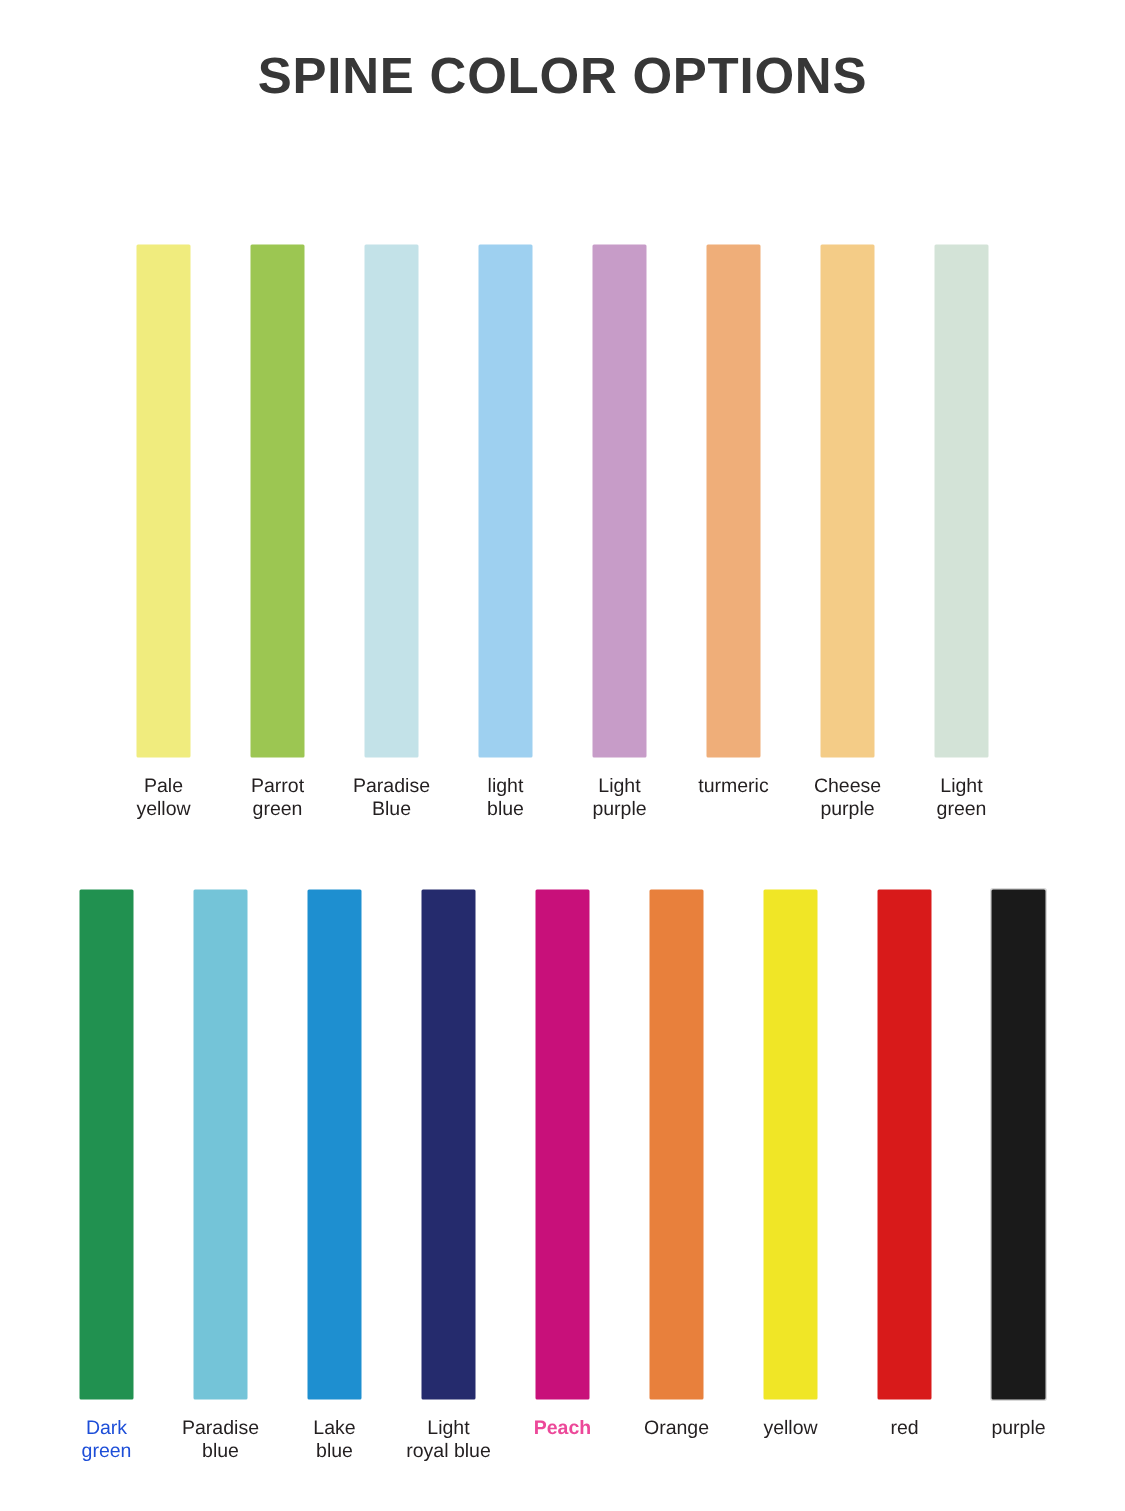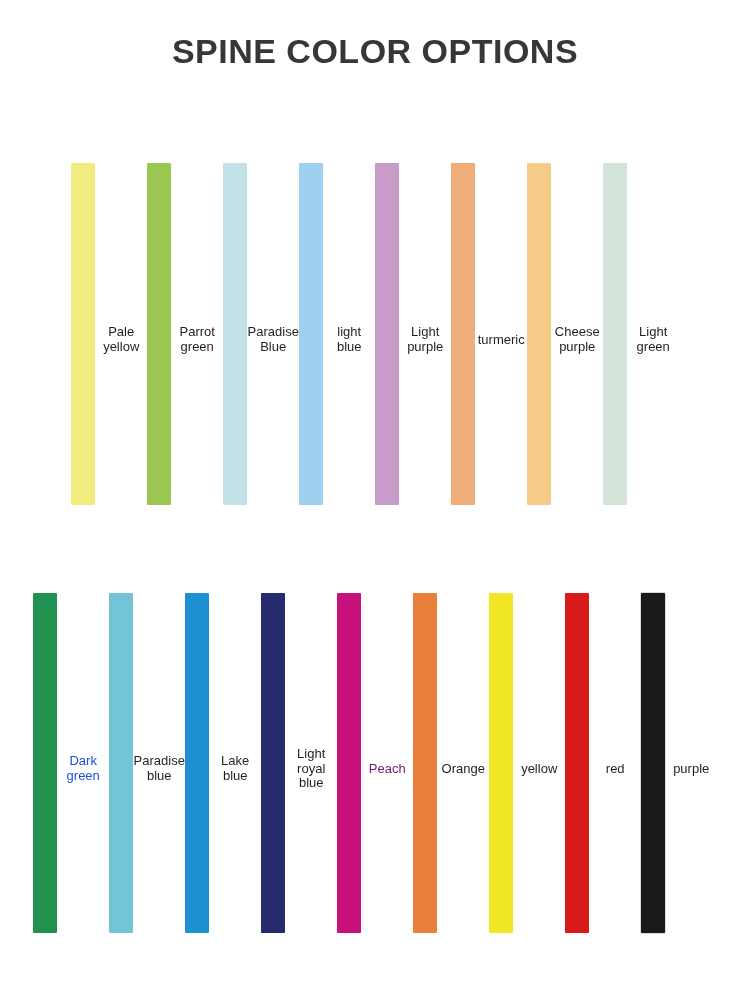--- a/index.html
+++ b/index.html
@@ -43,20 +43,21 @@
     display: flex;
     justify-content: center;
   }
 
   #row-0 { top: 163px; }
   #row-1 { top: 593px; }
 
   .swatch-cell {
     width: 76px;
     display: flex;
+    flex-direction: column;
     align-items: center;
   }
 
   .swatch-chip {
     width: 36px;
     border-radius: 1px;
   }
 
   #row-0 .swatch-chip { height: 342px; }
   #row-1 .swatch-chip { height: 340px; }
@@ -140,21 +141,21 @@
         <div class="swatch-label" style="color: rgb(35, 31, 32);">Lake
 blue</div>
       </div>
       <div class="swatch-cell">
         <div class="swatch-chip" title="Light royal blue" style="background: rgb(37, 43, 109);"></div>
         <div class="swatch-label" style="color: rgb(35, 31, 32);">Light
 royal blue</div>
       </div>
       <div class="swatch-cell">
         <div class="swatch-chip" title="Peach" style="background: rgb(200, 16, 122);"></div>
-        <div class="swatch-label" style="color: #701a75;">Peach</div>
+        <div class="swatch-label" style="color: #ec4899; font-weight: bold;">Peach</div>
       </div>
       <div class="swatch-cell">
         <div class="swatch-chip" title="Orange" style="background: rgb(232, 128, 60);"></div>
         <div class="swatch-label" style="color: rgb(35, 31, 32);">Orange</div>
       </div>
       <div class="swatch-cell">
         <div class="swatch-chip" title="yellow" style="background: rgb(240, 230, 38);"></div>
         <div class="swatch-label" style="color: rgb(35, 31, 32);">yellow</div>
       </div>
       <div class="swatch-cell">

